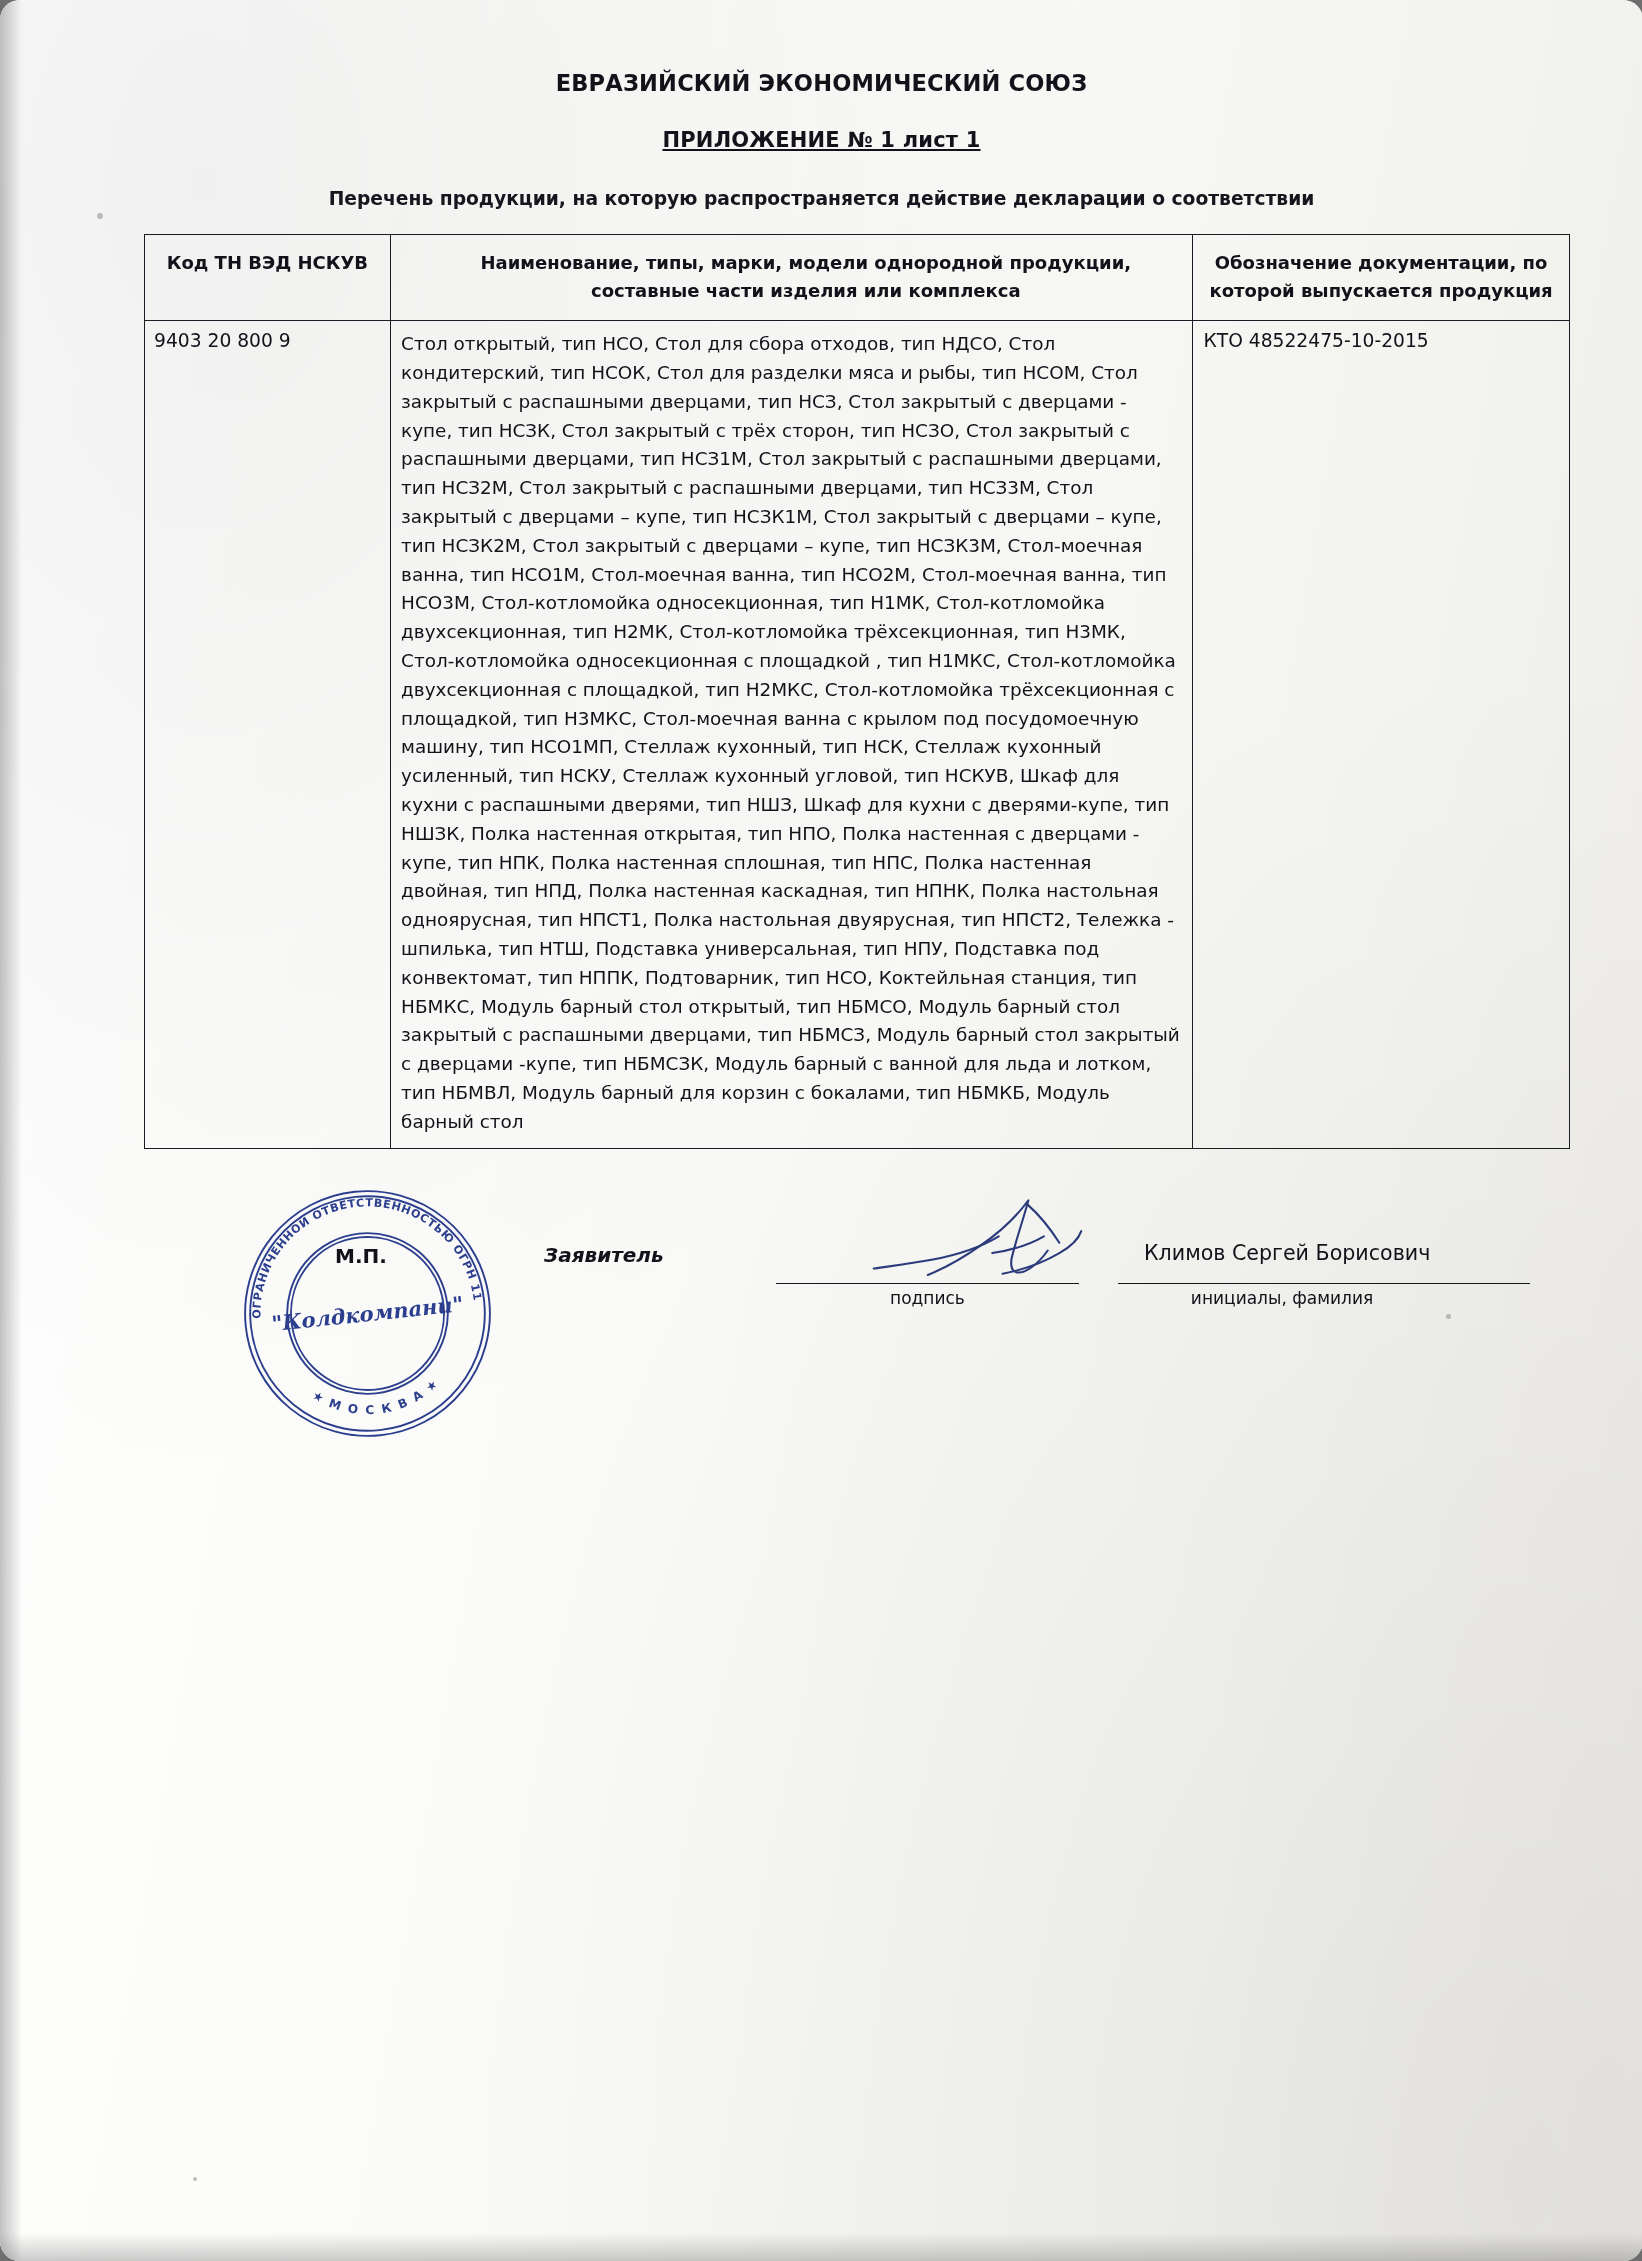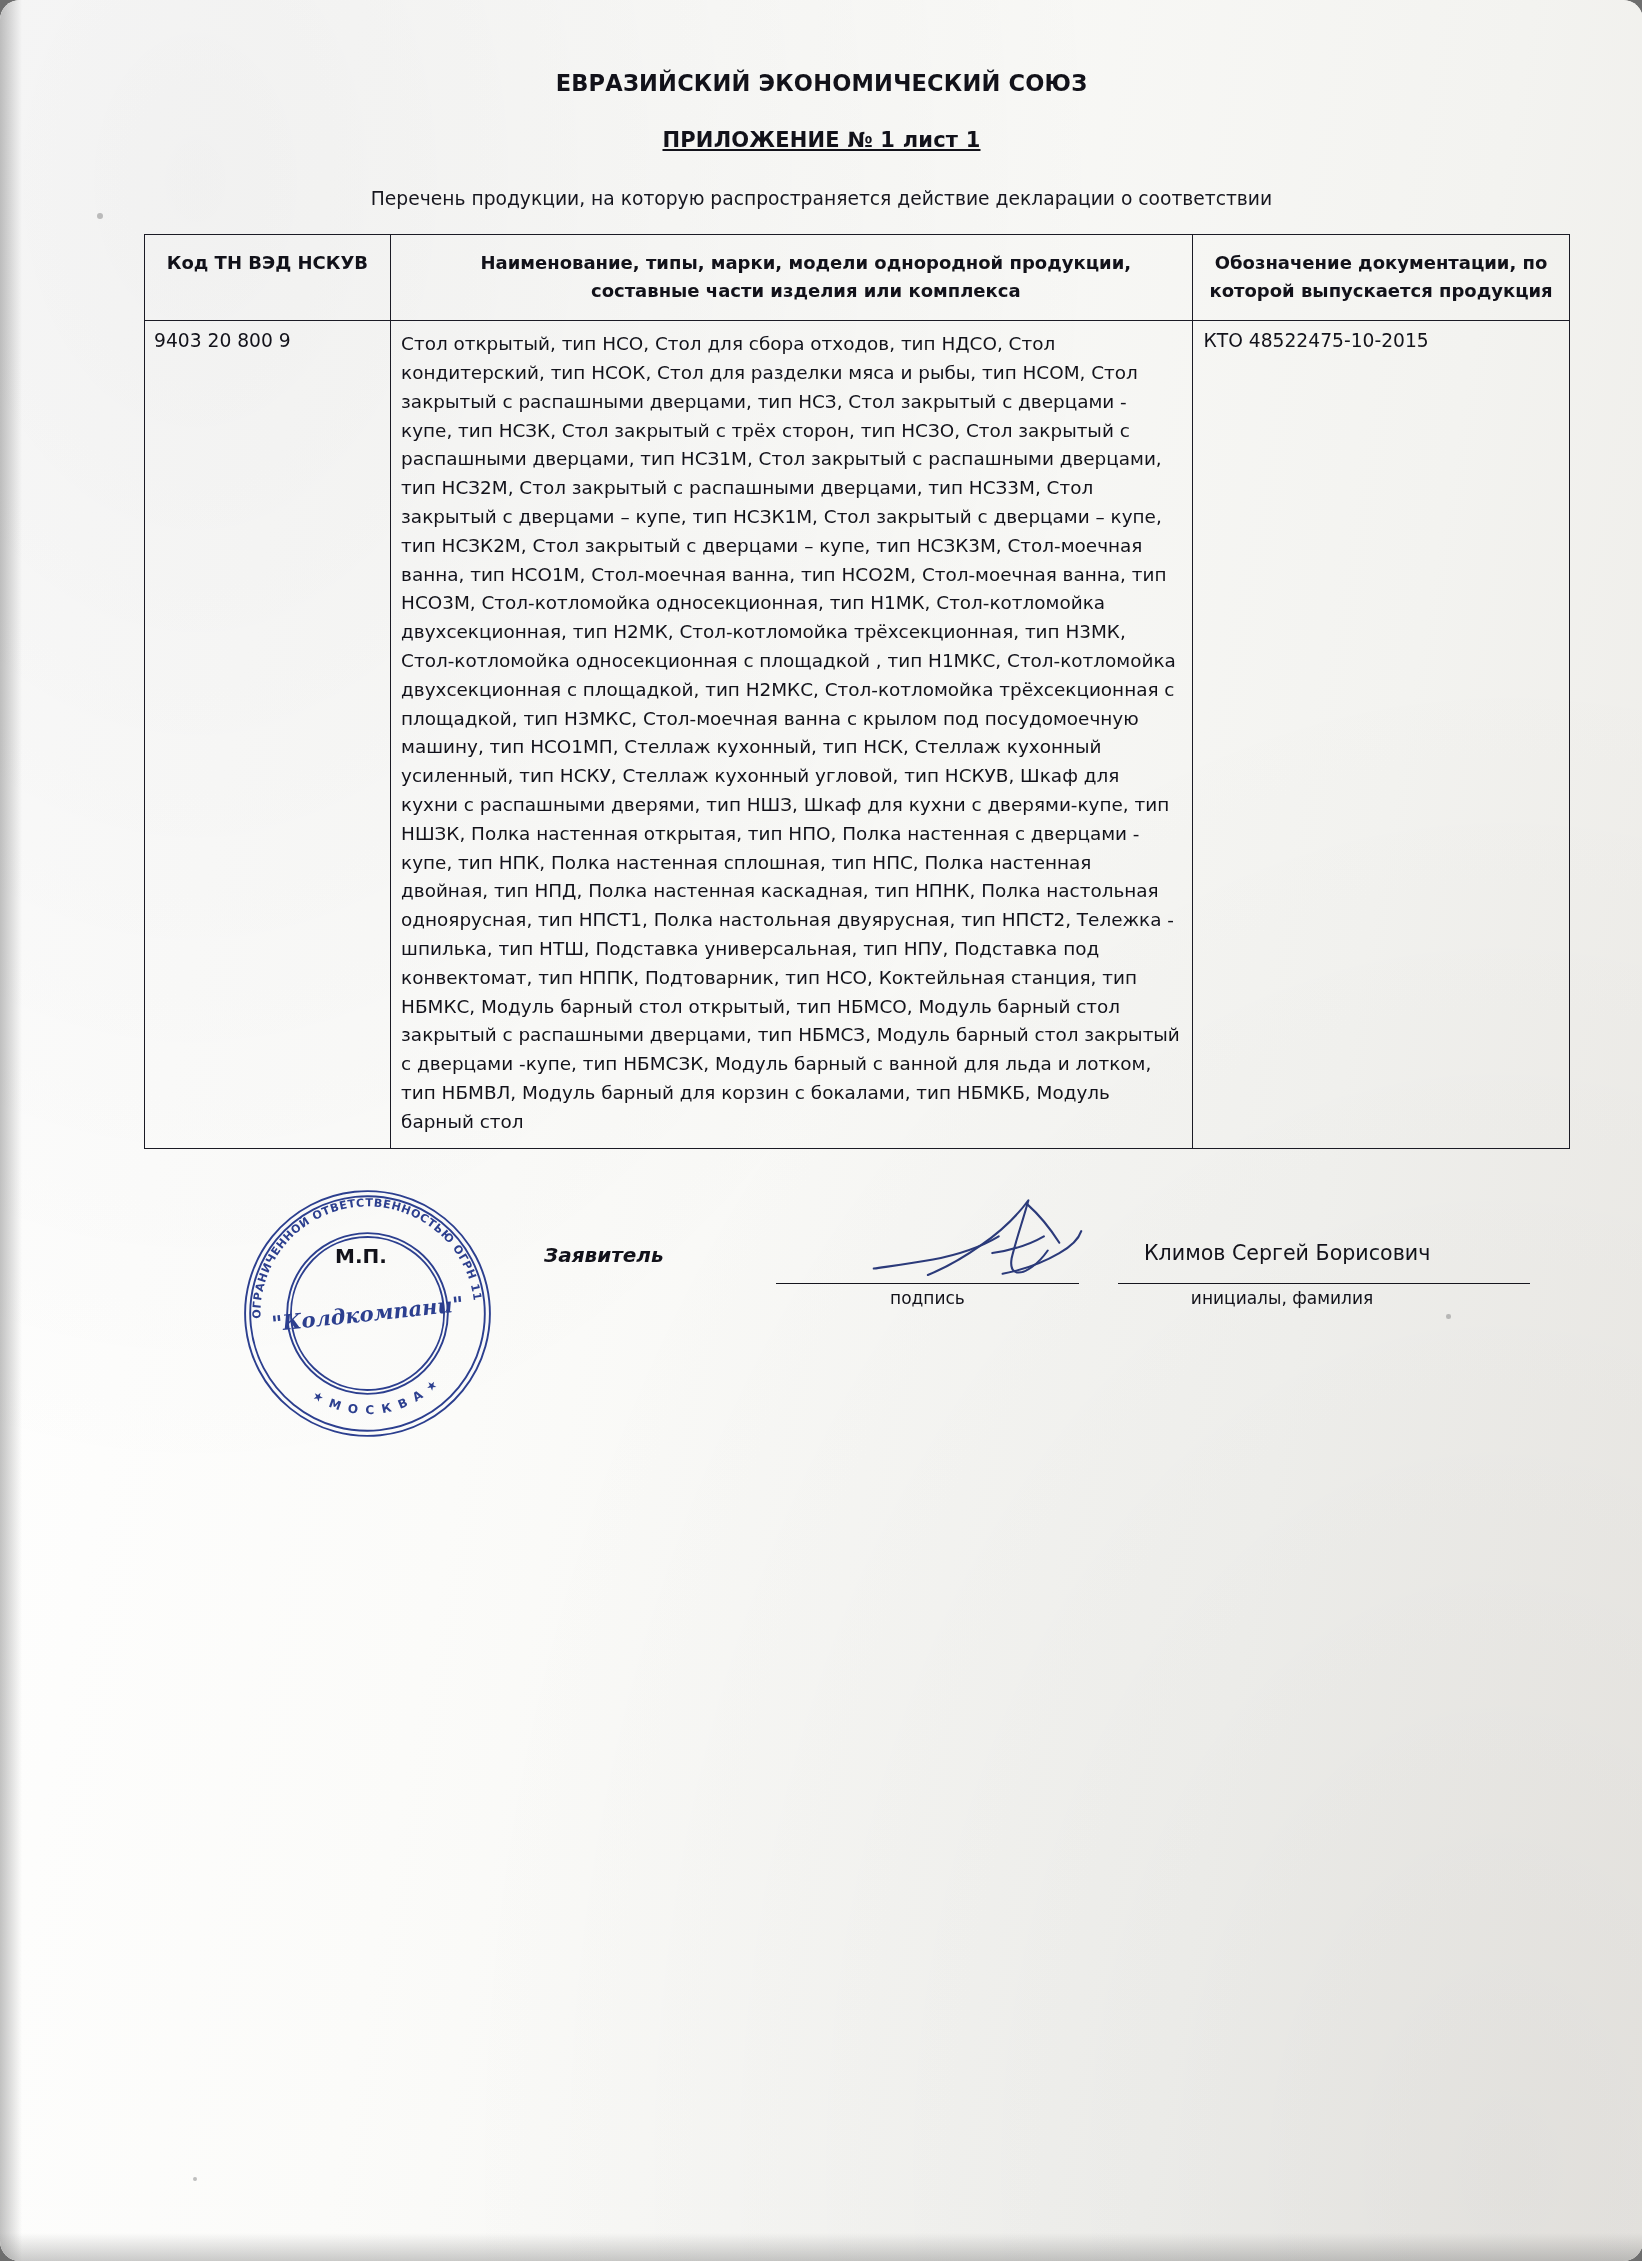--- a/index.html
+++ b/index.html
@@ -50,21 +50,21 @@
     text-decoration: underline;
   }
   .hdr-3 {
     margin-top: 33px;
     font-size: 22.5px;
   }
   .subtitle {
     margin-top: 36px;
     text-align: center;
     font-size: 18.7px;
-    font-weight: normal;
+    font-weight: bold;
     color: #16161e;
   }
 
   
   .tbl-wrap {
     margin: 25px auto 0 auto;
     width: 1355px;
   }
   table.main {
     width: 100%;

